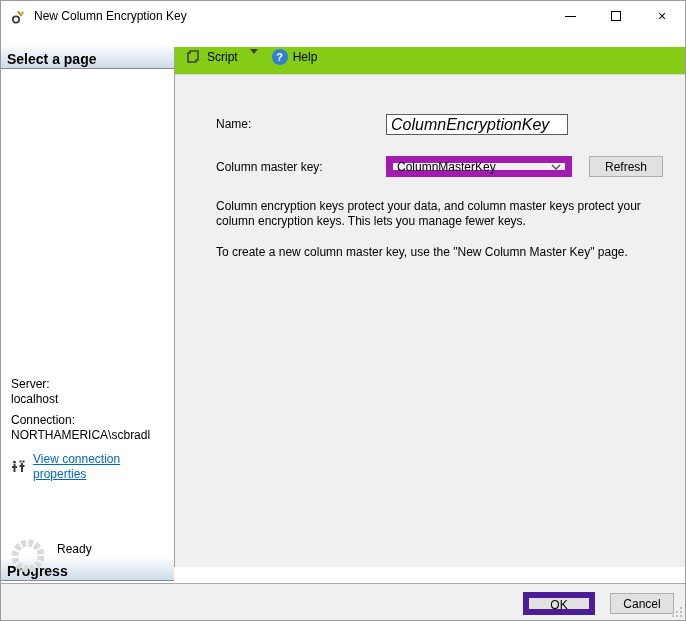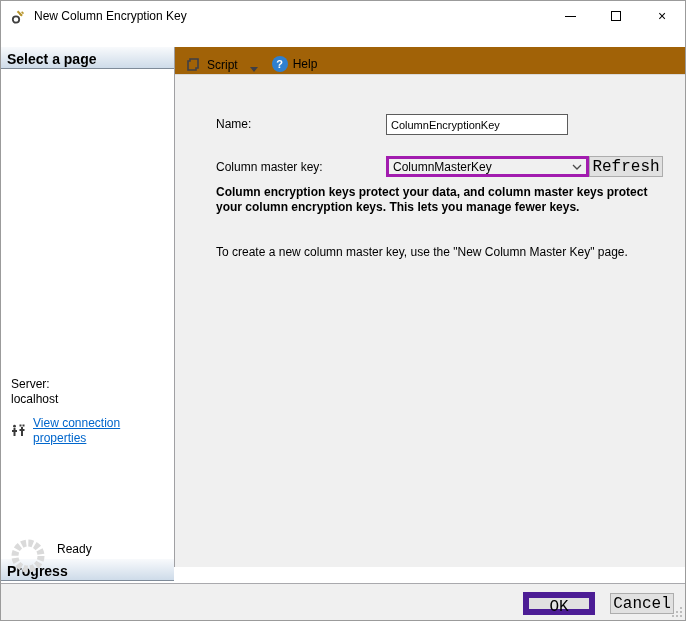--- a/index.html
+++ b/index.html
@@ -60,61 +60,61 @@
   .conn-link-row { display: flex; align-items: center; margin-top: 9px; justify-content: center; }
   .conn-link-row svg { margin-right: 6px; flex: 0 0 16px; }
   a.link { color: #0066cc; text-decoration: underline; cursor: pointer; }
   .progress-row { position: absolute; top: 490px; left: 8px; display: flex; }
   .spinner { width: 38px; height: 38px; }
   .progress-status { margin: 5px 0 0 10px; }
   
   .main { flex: 1 1 auto; display: flex; flex-direction: column; min-width: 0; }
   .toolbar {
     height: 28px; flex: 0 0 28px;
-    background: #a16207;
+    background: #84cc16;
     border-bottom: 1px solid #d9d9d9;
-    display: flex; align-items: flex-end;
+    display: flex; align-items: flex-start;
     padding-left: 8px;
   }
   .tool-item { display: flex; align-items: center; padding: 2px 4px; cursor: default; }
   .tool-item .tlabel { margin-left: 5px; }
   .tool-caret { margin: 0 6px 0 4px; }
   .help-circle {
     width: 16px; height: 16px; border-radius: 50%;
     background: #2f80d0; color: #fff;
     font-size: 11px; font-weight: bold;
     display: flex; align-items: center; justify-content: center;
   }
   .content { flex: 1 1 auto; background: #f0f0f0; position: relative; }
   .field-label { position: absolute; left: 41px; text-align: right; }
   .lbl-name { top: 42px; }
   .lbl-cmk { top: 85px; }
   .text-input {
     position: absolute; left: 211px; top: 39px;
     width: 182px; height: 21px;
     border: 1px solid #5c5c5c; background: #fff;
-    font-family: "Liberation Sans", sans-serif; font-size: 11px;
-    padding: 0 4px; color: #000;
+    font-family: "Liberation Sans", sans-serif; font-size: 16px;
+    padding: 0 4px; color: #000; font-style: italic;
   }
   .combo {
     position: absolute; left: 211px; top: 81px;
-    width: 203px; height: 21px;
-    border: 3px solid #a21caf; background: #f0f0f0;
+    width: 186px; height: 21px;
+    border: 7px solid #a21caf; background: #f0f0f0;
     display: flex; align-items: center;
     padding: 0 4px; cursor: default;
   }
   .combo .combo-value { flex: 1 1 auto; }
   .btn {
     background: #e1e1e1; border: 1px solid #adadad;
-    font-family: Liberation Mono, monospace; font-size: 16px;
+    font-family: Liberation Sans, sans-serif; font-size: 12px;
     color: #000; cursor: default;
   }
   .refresh-btn { position: absolute; left: 414px; top: 81px; width: 74px; height: 21px; }
   .desc { position: absolute; left: 41px; width: 452px; line-height: 15px; }
-  .desc-1 { top: 110px; font-weight: bold; }
+  .desc-1 { top: 124px; }
   .desc-2 { top: 170px; }
   
   .footer {
     height: 37px; flex: 0 0 37px;
     background: #f0f0f0;
     border-top: 1px solid #a9a9ad;
     position: relative;
   }
   .ok-btn {
     position: absolute; left: 522px; top: 8px;
@@ -155,20 +155,24 @@
 
   <div class="body">
 
     <div class="sidebar">
       <div class="side-header select-page">Select a page</div>
 
       <div class="conn-details">
         <div class="conn-group">
           <div>Server:</div>
           <div>localhost</div>
+        </div>
+        <div class="conn-group">
+          <div>Connection:</div>
+          <div>NORTHAMERICA\scbradl</div>
         </div>
         <div class="conn-link-row">
           <svg width="16" height="16" viewBox="0 0 16 16">
             <rect x="2.5" y="5" width="2" height="8" fill="#3a3a3a"></rect>
             <rect x="1" y="7" width="5" height="2" fill="#3a3a3a"></rect>
             <circle cx="3.5" cy="3.2" r="1.4" fill="#3a3a3a"></circle>
             <rect x="10" y="4" width="2" height="9" fill="#3a3a3a"></rect>
             <rect x="8.5" y="6" width="5" height="2" fill="#3a3a3a"></rect>
             <rect x="8.5" y="1.5" width="2" height="2" fill="#3a3a3a"></rect>
             <rect x="11.5" y="1.5" width="2" height="2" fill="#3a3a3a"></rect>

